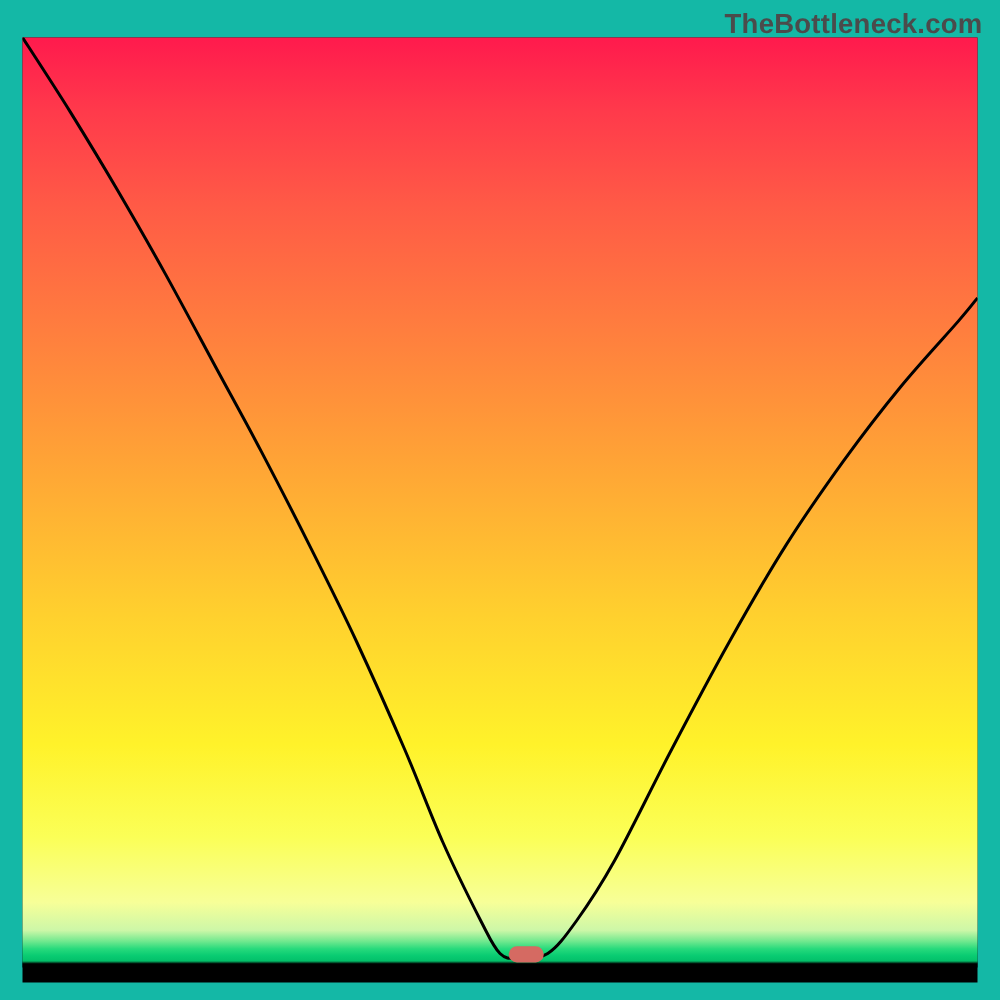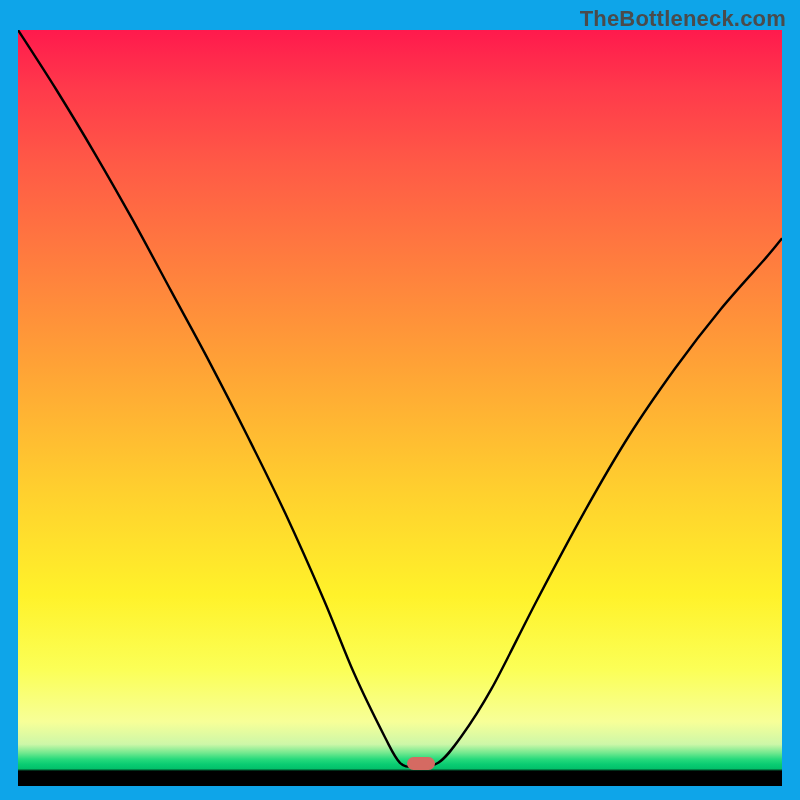--- a/index.html
+++ b/index.html
@@ -7,21 +7,21 @@
     padding: 0;
     background: #000;
     width: 800px;
     height: 800px;
     overflow: hidden;
     font-family: Arial, Helvetica, sans-serif;
   }
   .frame {
     width: 800px;
     height: 800px;
-    background: #0ea5e9;
+    background: #14b8a6;
     position: relative;
   }
   .watermark {
     position: absolute;
     top: 6px;
     right: 14px;
     color: #4b4b4b;
     font-size: 22px;
     font-weight: 600;
     letter-spacing: 0.2px;

